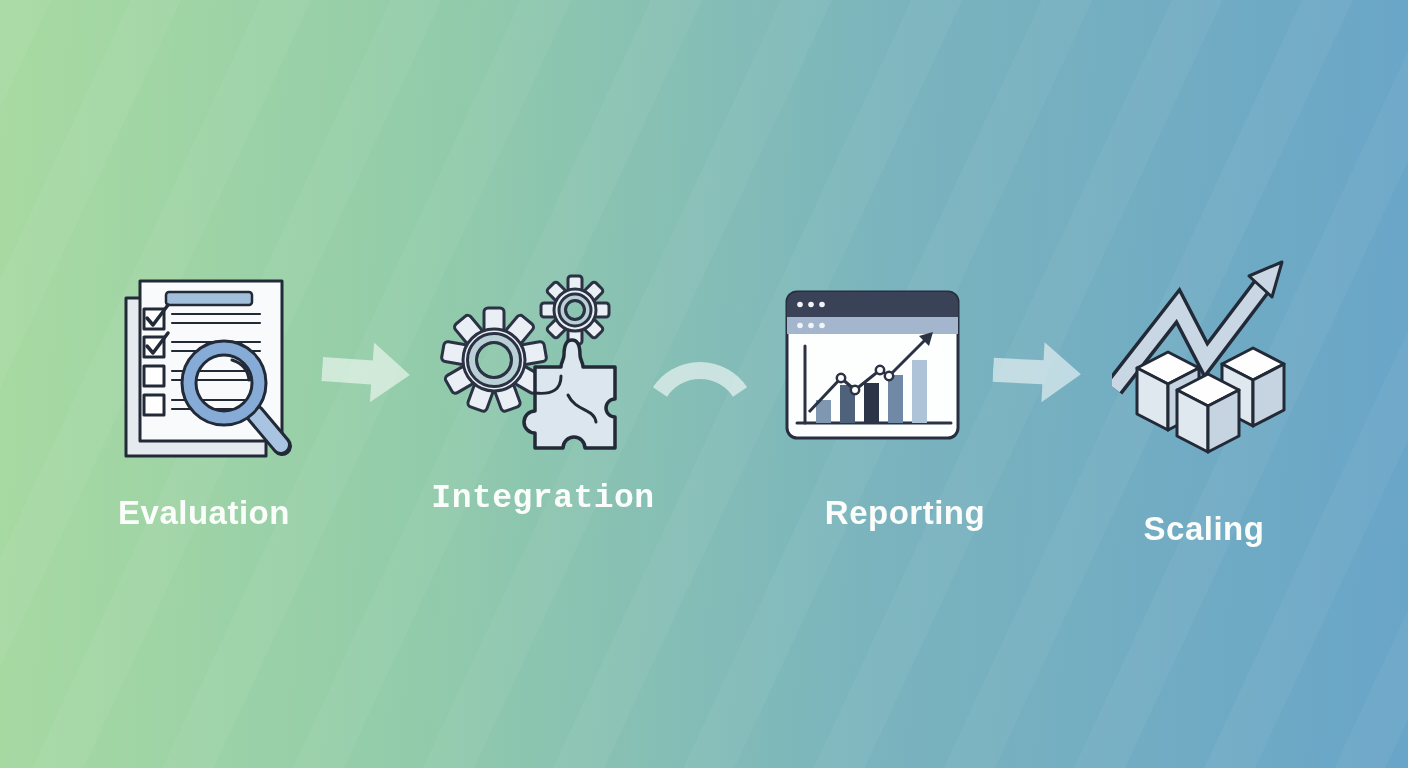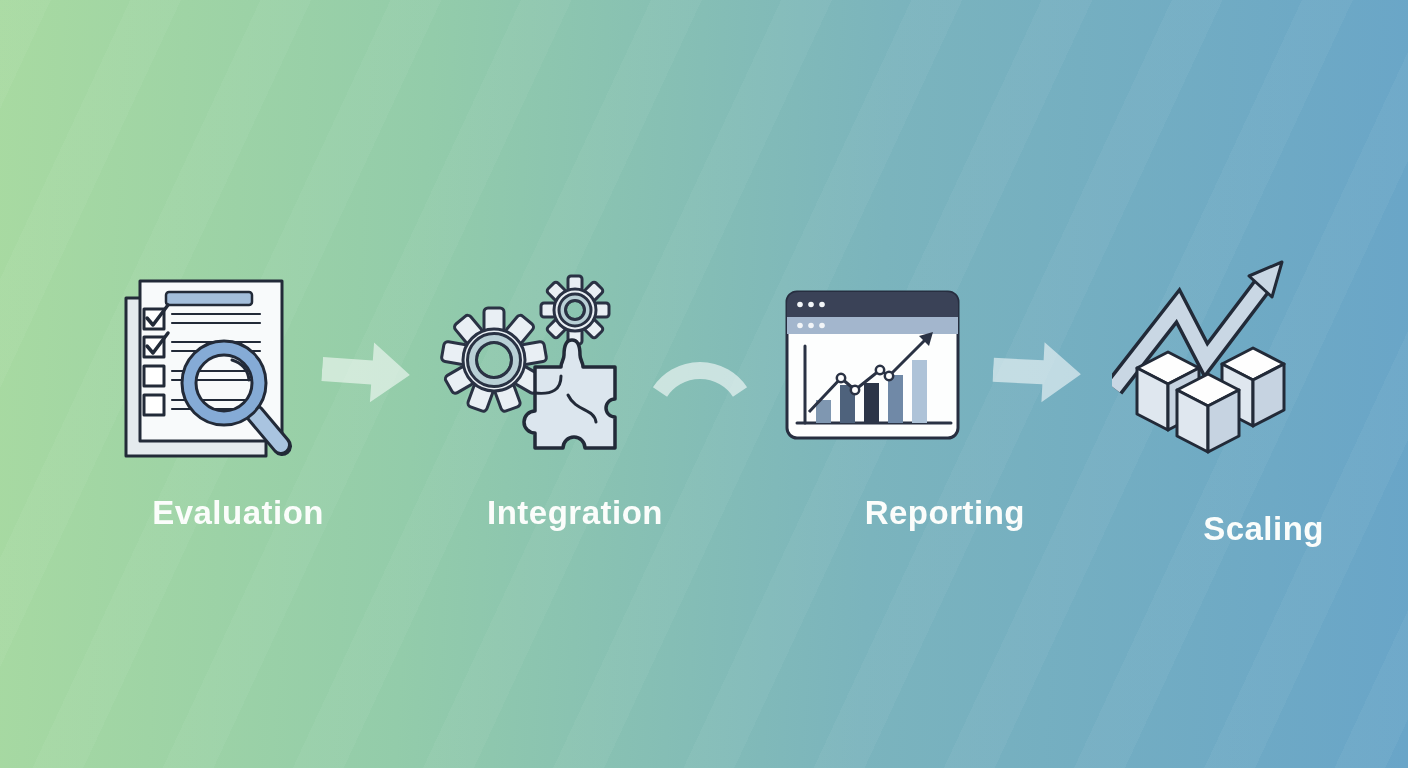--- a/index.html
+++ b/index.html
@@ -9,25 +9,25 @@
     background:linear-gradient(93deg,#a8daa1 0%, #93ccaa 30%, #7bb4bd 62%, #69a5c8 100%);
   }
   .streaks{
     position:absolute;inset:0;pointer-events:none;
     background:repeating-linear-gradient(115deg,
       rgba(255,255,255,0.045) 0px, rgba(255,255,255,0.045) 46px,
       rgba(255,255,255,0) 46px, rgba(255,255,255,0) 118px);
   }
   .abs{position:absolute;}
   .stage-label{
-    position:absolute;width:240px;text-align:right;
+    position:absolute;width:240px;text-align:center;
     font-size:33px;font-weight:700;color:#fbfdfb;letter-spacing:0.5px;
   }
   .lbl-1{left:84px;top:494px;}
-  .lbl-2{left:423px;top:494px;}
+  .lbl-2{left:423px;top:480px;font-family:Liberation Mono, monospace;}
   .lbl-3{left:785px;top:494px;}
   .lbl-4{left:1084px;top:510px;}
   .icon-eval{left:120px;top:276px;}
   .icon-int{left:440px;top:262px;}
   .icon-rep{left:785px;top:290px;}
   .icon-scal{left:1112px;top:260px;}
   .conn-1{left:322px;top:336px;transform:rotate(4deg);}
   .conn-2{left:650px;top:342px;}
   .conn-3{left:993px;top:336px;transform:rotate(3deg);}
 </style>

